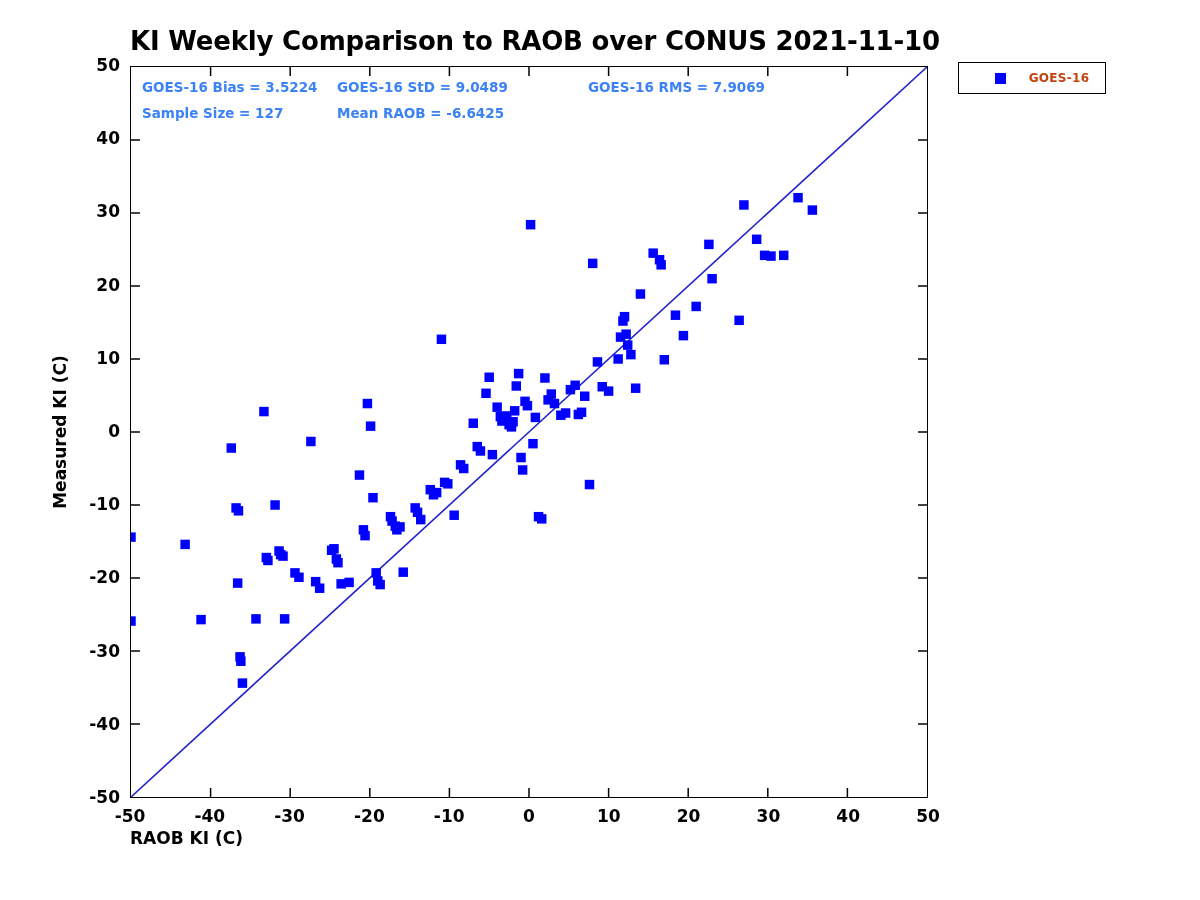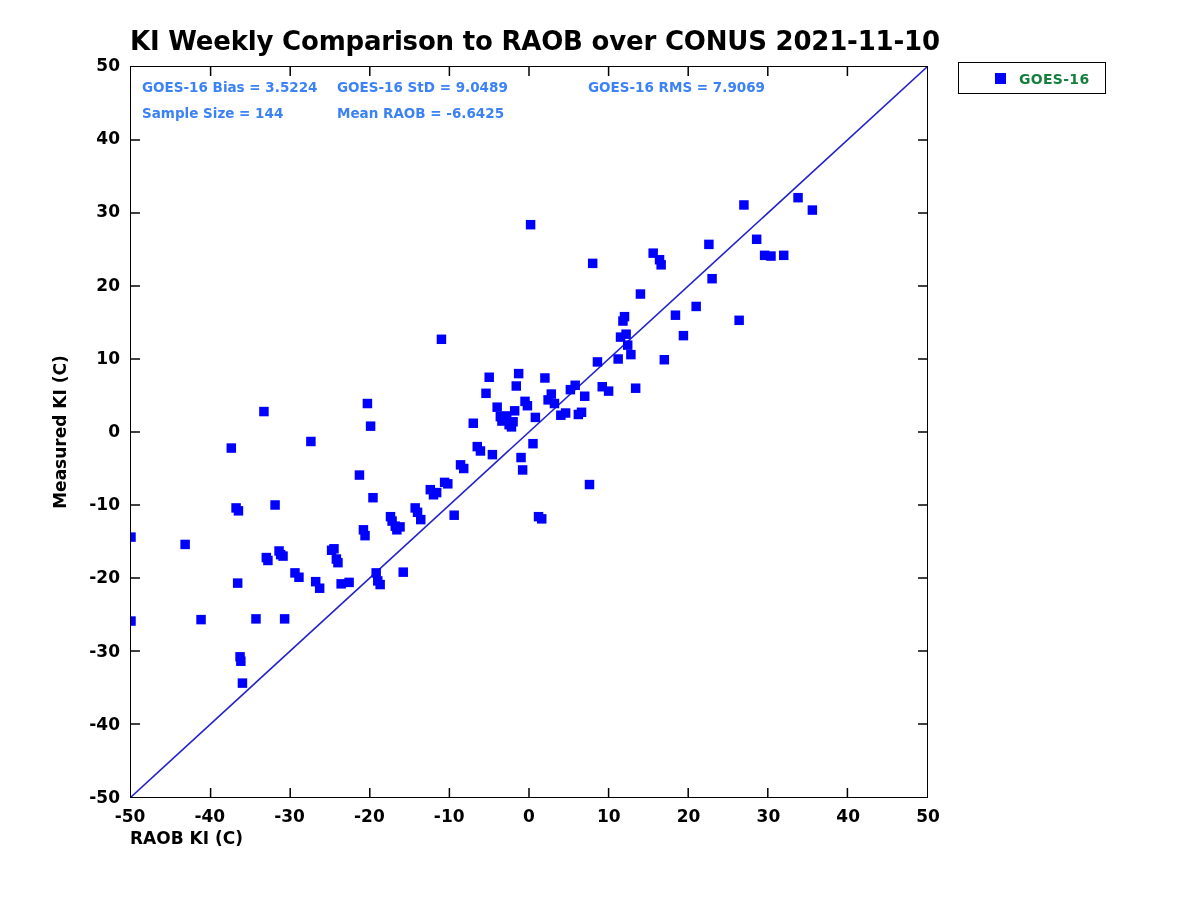--- a/index.html
+++ b/index.html
@@ -117,23 +117,24 @@
     left: 36px;
     top: 10px;
     width: 11px;
     height: 11px;
   }
   #legend-label {
     position: absolute;
     left: 60px;
     top: 8px;
     width: 80px;
-    font-size: 14px;
-    font-weight: bold;
-    color: #15803d;
+    text-align: center;
+    font-size: 12px;
+    font-weight: bold;
+    color: #c2410c;
     letter-spacing: 0.3px;
   }
 </style>
 </head>
 <body>
 
 <div id="figure">
 
   <div id="chart-title">KI Weekly Comparison to RAOB over CONUS 2021-11-10</div>
 
@@ -308,21 +309,21 @@
           <rect x="663.9739999999999" y="126.27800000000002" width="9.5" height="9.5" fill="#0000FF"></rect>
           <rect x="678.338" y="138.72199999999998" width="9.5" height="9.5" fill="#0000FF"></rect>
         </g>
     </svg>
   </div>
 
   <div id="annotations-layer">
       <div class="stat-text" style="left: 142px; top: 79px;">GOES-16 Bias = 3.5224</div>
       <div class="stat-text" style="left: 337px; top: 79px; text-align: right;">GOES-16 StD = 9.0489</div>
       <div class="stat-text" style="left: 588px; top: 79px;">GOES-16 RMS = 7.9069</div>
-      <div class="stat-text" style="left: 142px; top: 105px;">Sample Size = 144</div>
+      <div class="stat-text" style="left: 142px; top: 105px;">Sample Size = 127</div>
       <div class="stat-text" style="left: 337px; top: 105px;">Mean RAOB = -6.6425</div>
     </div>
   <div id="yticks-layer">
       <div class="tick-label-y" style="left: 60px; top: 787px;">-50</div>
       <div class="tick-label-y" style="left: 60px; top: 713.8px;">-40</div>
       <div class="tick-label-y" style="left: 60px; top: 640.6px;">-30</div>
       <div class="tick-label-y" style="left: 60px; top: 567.4px;">-20</div>
       <div class="tick-label-y" style="left: 60px; top: 494.2px;">-10</div>
       <div class="tick-label-y" style="left: 60px; top: 421px;">0</div>
       <div class="tick-label-y" style="left: 60px; top: 347.8px;">10</div>

